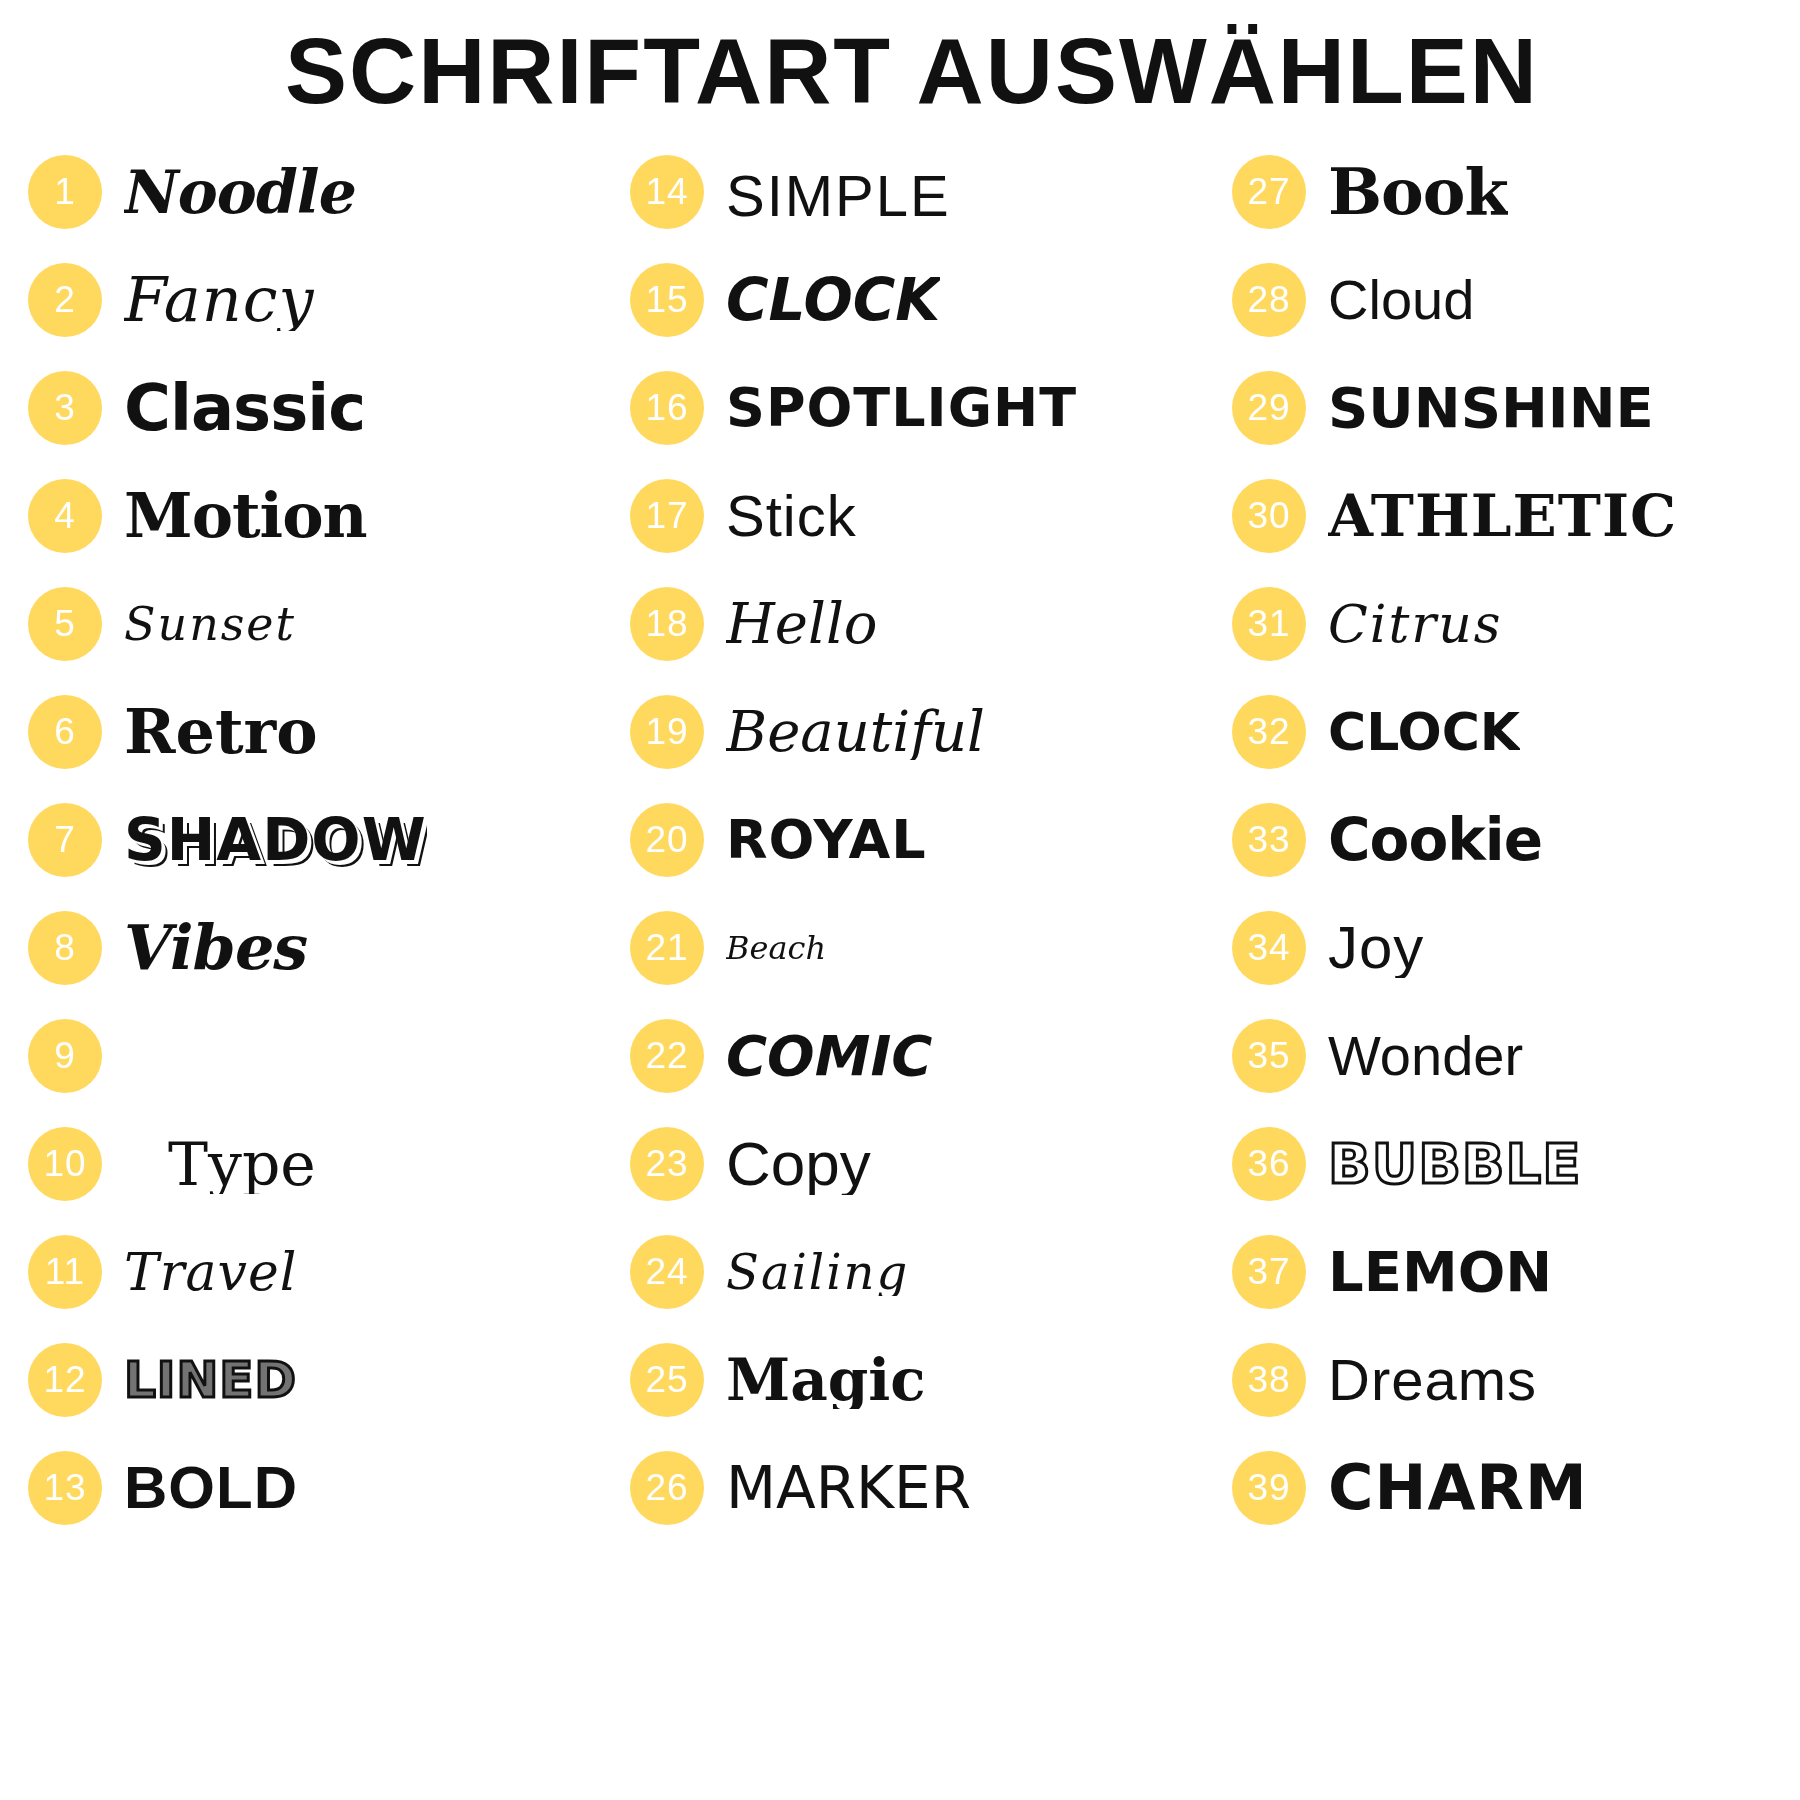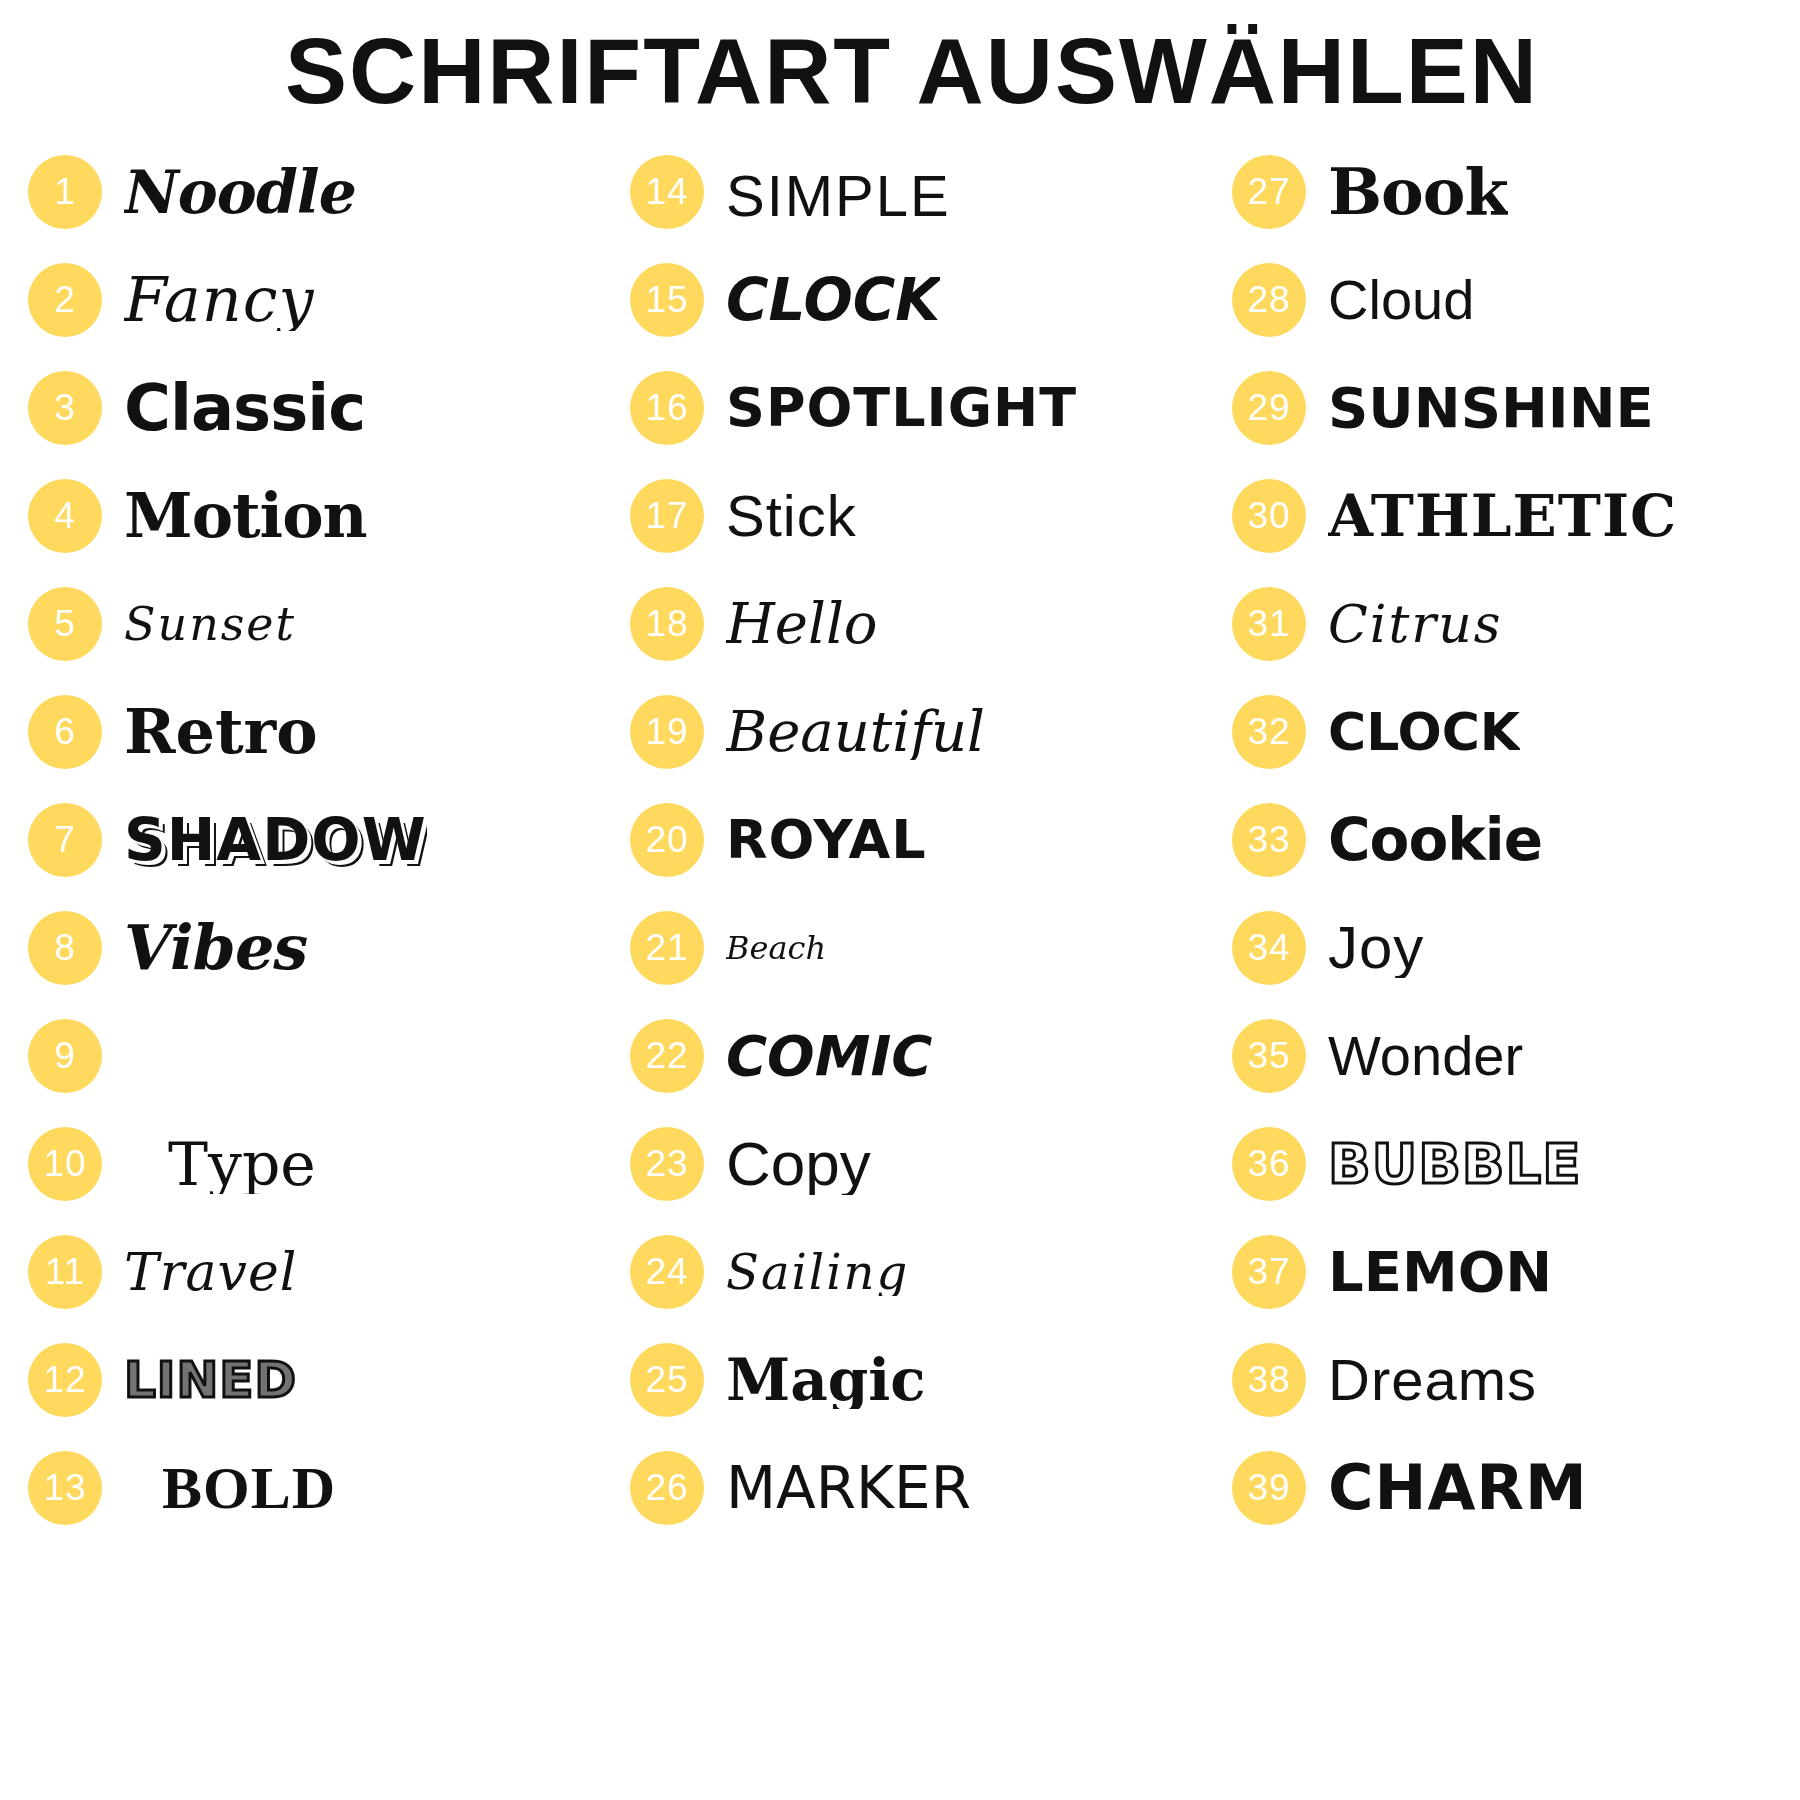--- a/index.html
+++ b/index.html
@@ -85,21 +85,21 @@
   .s-classic  { font-family: "DejaVu Sans", sans-serif; font-size: 64px; font-weight: bold; letter-spacing: -1px; }
   .s-motion   { font-family: "DejaVu Serif", serif; font-size: 62px; font-weight: bold; letter-spacing: -1px; }
   .s-sunset   { font-family: "DejaVu Serif", serif; font-style: italic; font-size: 46px; font-weight: normal; letter-spacing: 2px; }
   .s-retro    { font-family: "DejaVu Serif", serif; font-size: 62px; font-weight: bold; letter-spacing: 0px; }
   .s-shadow   { font-family: "DejaVu Sans", sans-serif; font-size: 58px; font-weight: bold; letter-spacing: 1px; text-shadow: 4px 4px 0 #ffffff, 6px 6px 0 #111111; }
   .s-vibes    { font-family: "DejaVu Serif", serif; font-style: italic; font-size: 62px; font-weight: bold; letter-spacing: -1px; }
   .s-outline  { font-family: "DejaVu Sans", sans-serif; font-size: 52px; font-weight: bold; letter-spacing: 2px; color: #ffffff; -webkit-text-stroke: 2px #111111; }
   .s-type     { font-family: "DejaVu Serif", serif; font-size: 60px; font-weight: normal; letter-spacing: 0px; margin-left: 44px; }
   .s-travel   { font-family: "DejaVu Serif", serif; font-style: italic; font-size: 52px; font-weight: normal; letter-spacing: 1px; }
   .s-lined    { font-family: "DejaVu Sans", sans-serif; font-size: 50px; font-weight: bold; letter-spacing: 1px; color: #737373; -webkit-text-stroke: 3px #111111; }
-  .s-bold     { font-family: Liberation Serif, serif; font-size: 60px; font-weight: bold; letter-spacing: 1px; margin-left: 38px; }
+  .s-bold     { font-family: Liberation Sans, sans-serif; font-size: 60px; font-weight: bold; letter-spacing: 1px; }
 
   .s-simple   { font-family: "Liberation Sans", sans-serif; font-size: 58px; font-weight: normal; letter-spacing: 2px; margin-top: 8px; }
   .s-juice    { font-family: "DejaVu Sans", sans-serif; font-style: italic; font-size: 58px; font-weight: bold; letter-spacing: 0px; }
   .s-spotlight{ font-family: "DejaVu Sans", sans-serif; font-size: 54px; font-weight: bold; letter-spacing: 1px; }
   .s-stick    { font-family: "Liberation Sans", sans-serif; font-size: 58px; font-weight: normal; letter-spacing: 1px; }
   .s-hello    { font-family: "DejaVu Serif", serif; font-style: italic; font-size: 56px; font-weight: normal; letter-spacing: 0px; }
   .s-beautiful{ font-family: "DejaVu Serif", serif; font-style: italic; font-size: 56px; font-weight: normal; letter-spacing: 0px; }
   .s-royal    { font-family: "DejaVu Sans", sans-serif; font-size: 54px; font-weight: bold; letter-spacing: 1px; }
   .s-beach    { font-family: "DejaVu Serif", serif; font-style: italic; font-size: 32px; font-weight: normal; letter-spacing: 0px; }
   .s-comic    { font-family: "DejaVu Sans", sans-serif; font-style: italic; font-size: 56px; font-weight: bold; letter-spacing: 0px; }

